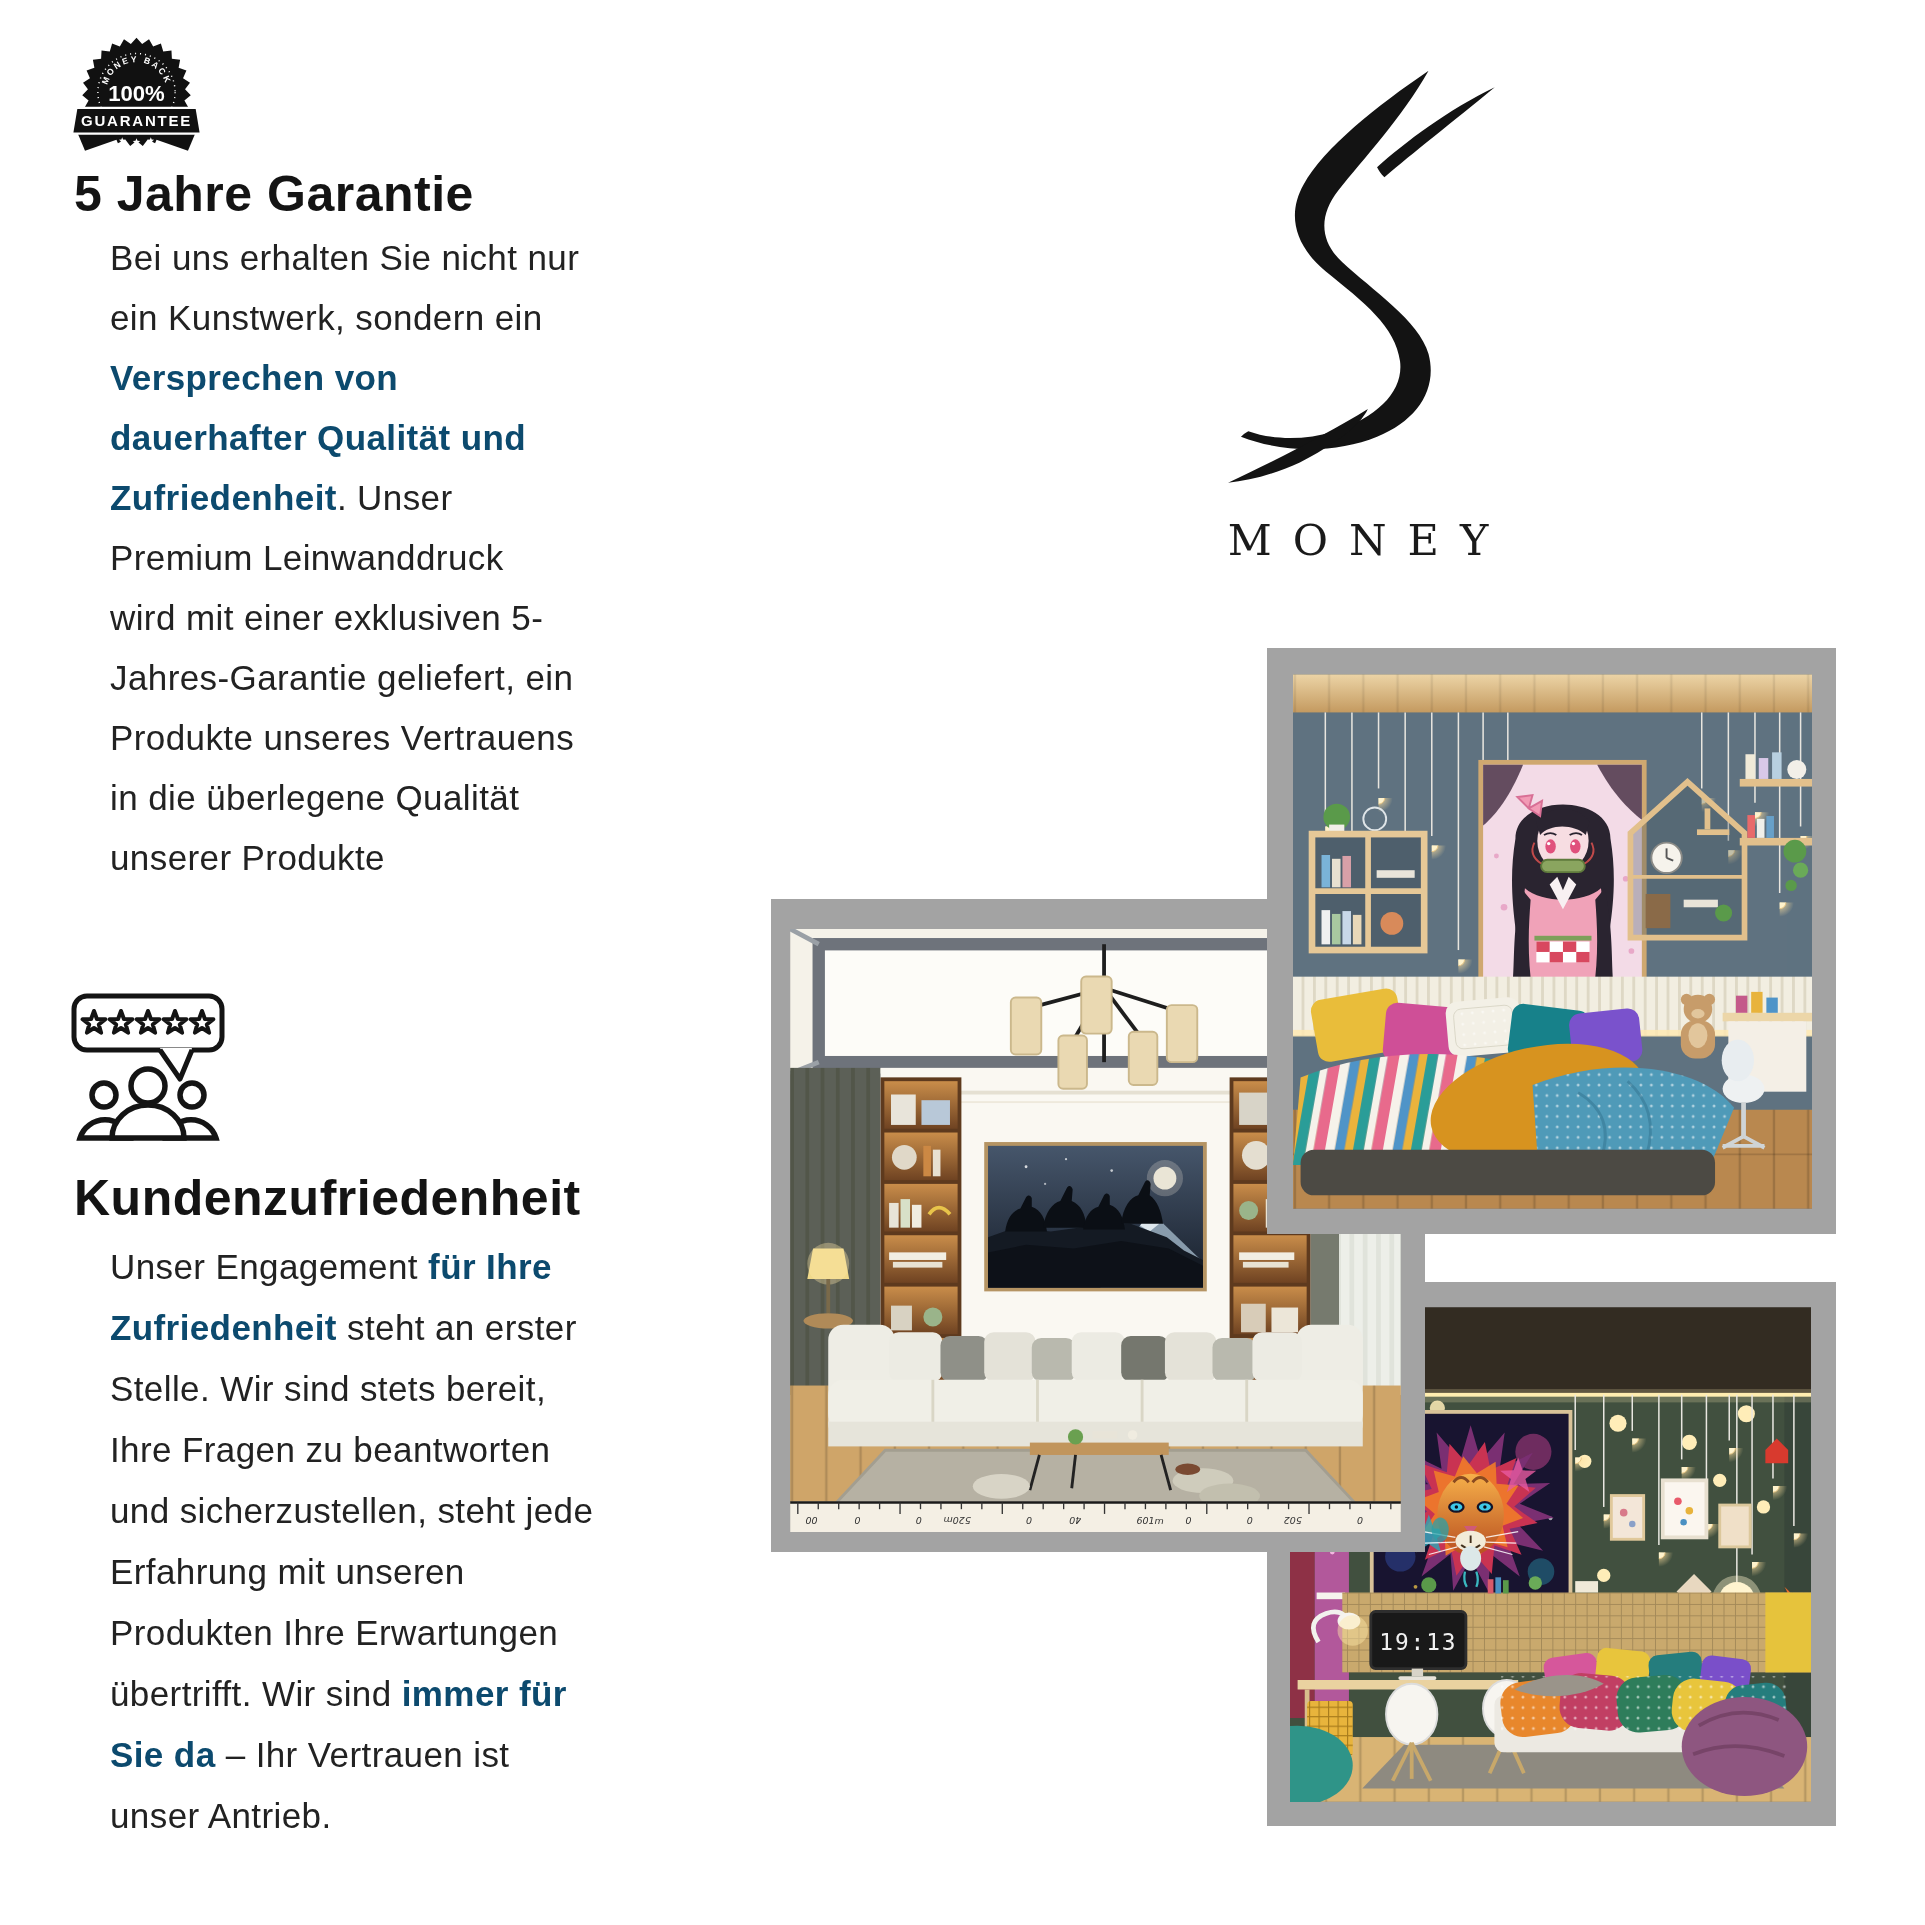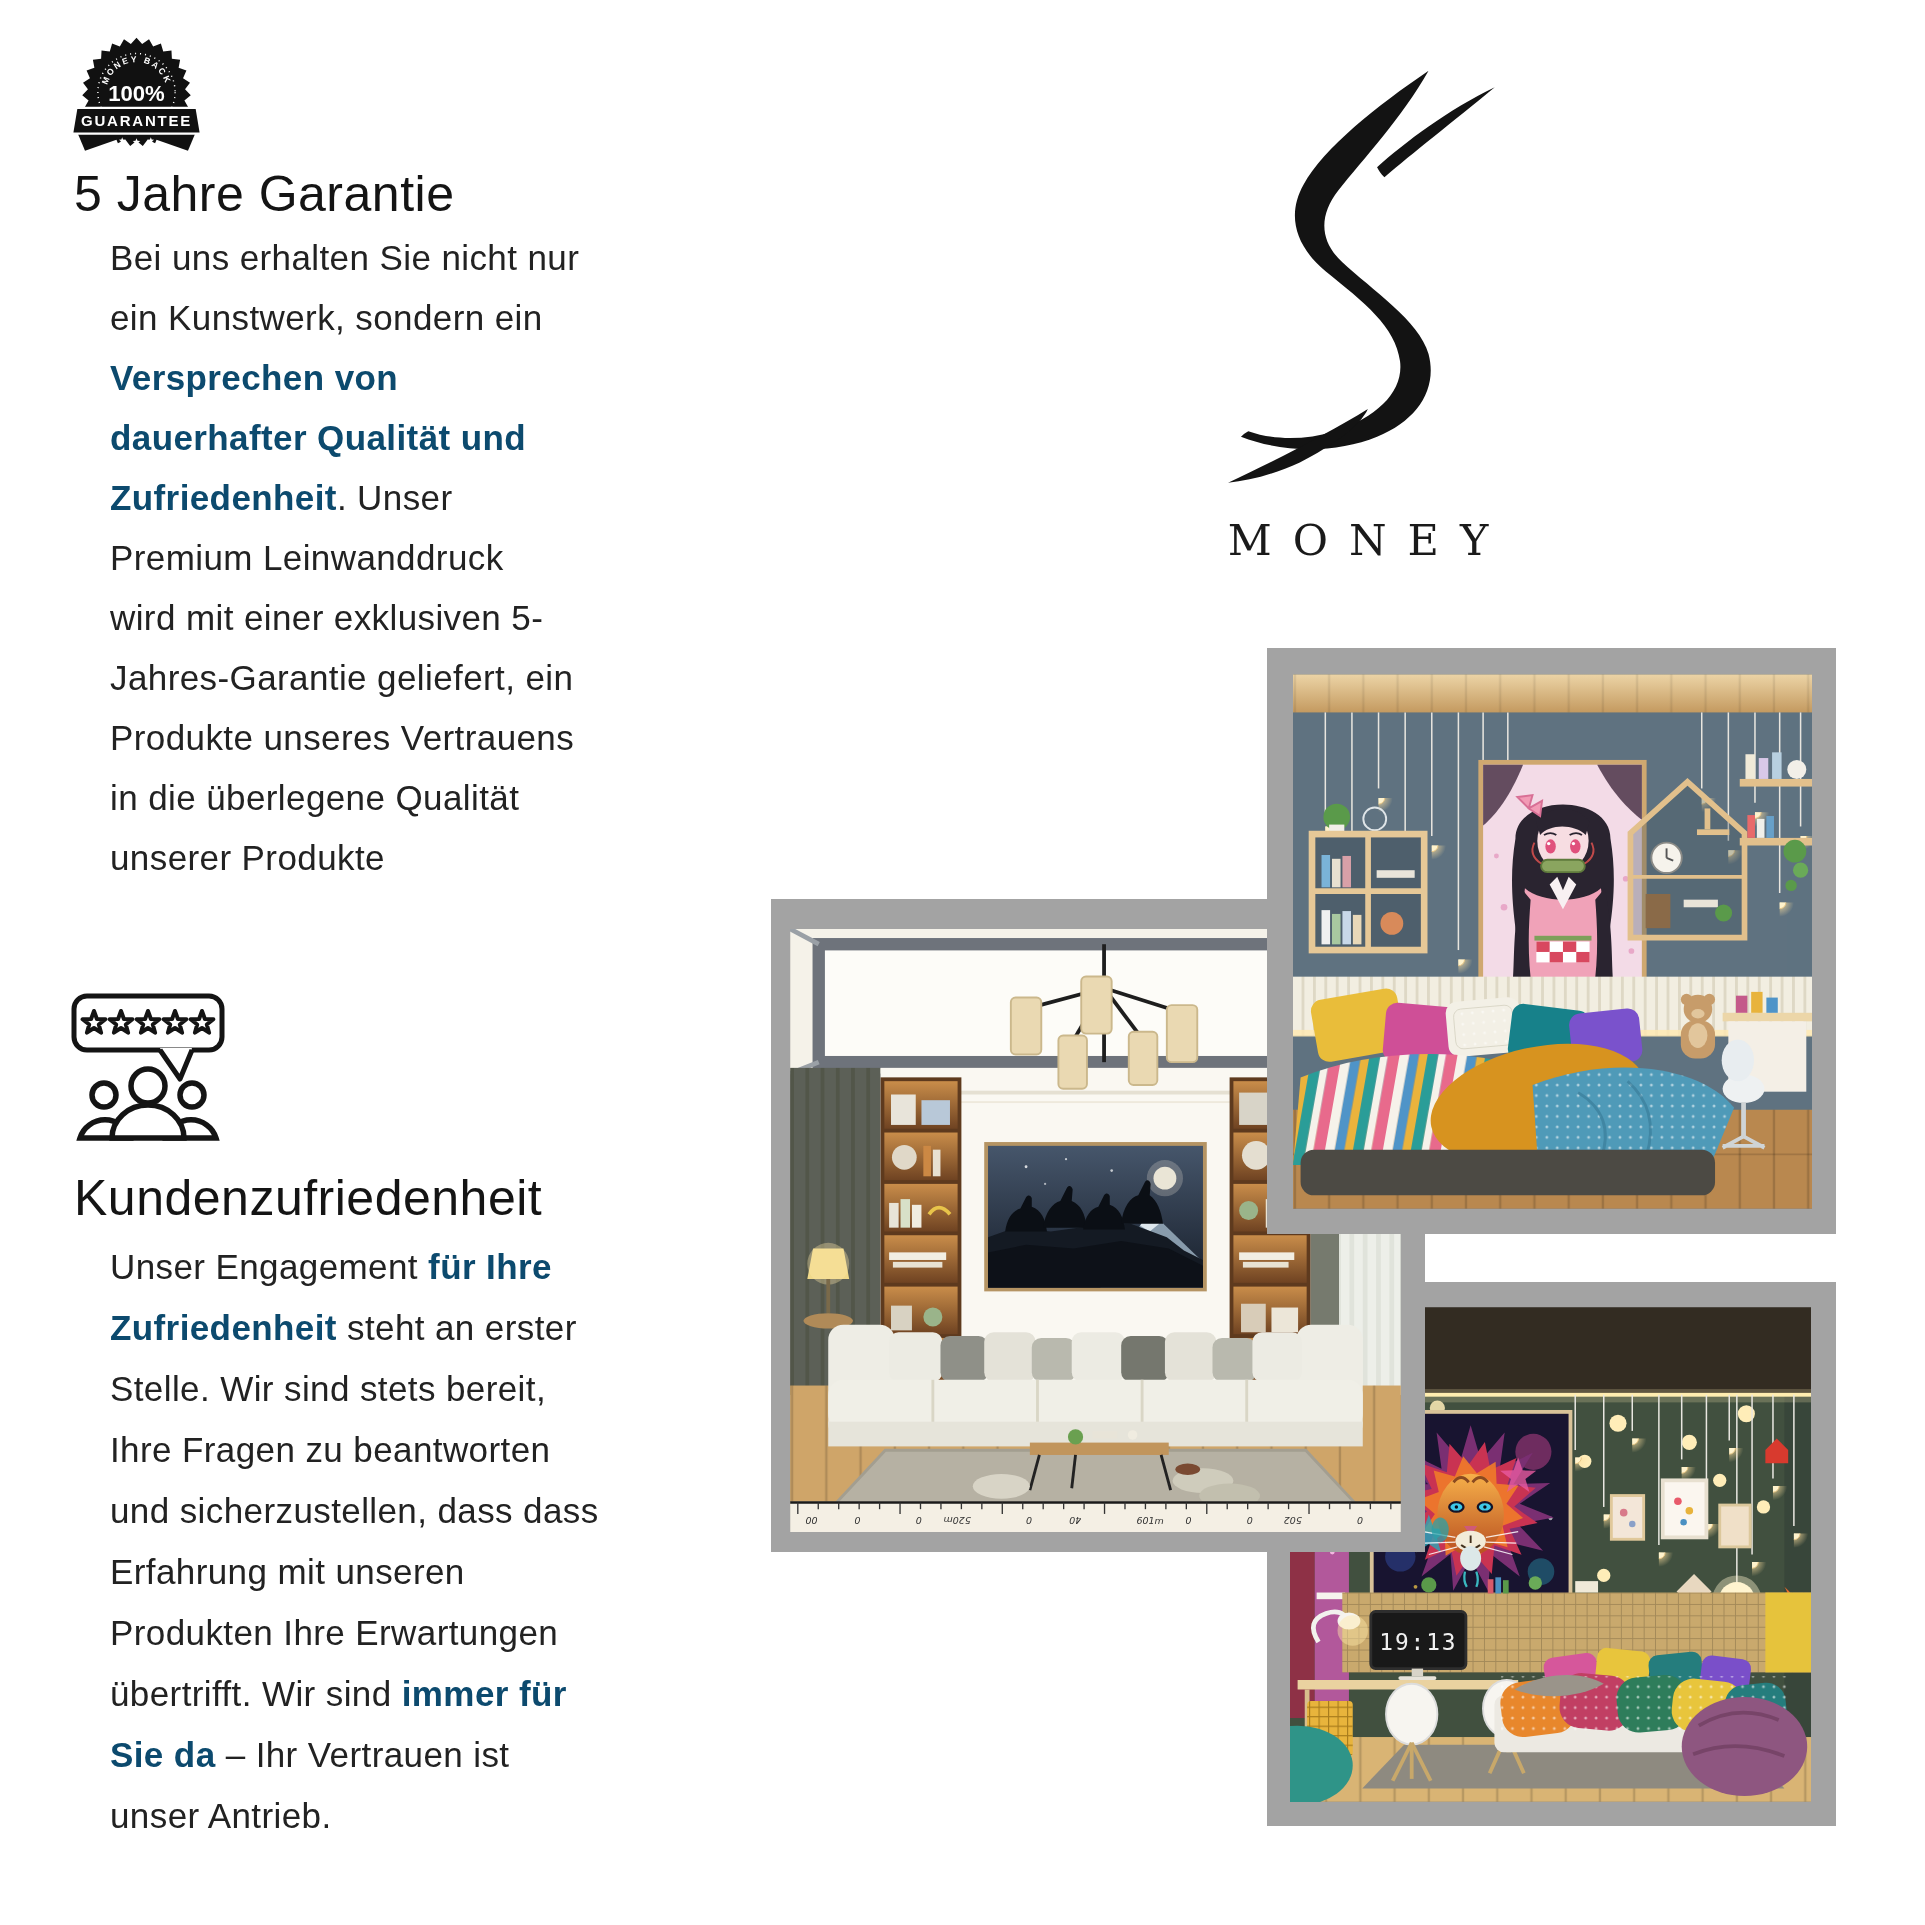--- a/index.html
+++ b/index.html
@@ -1,20 +1,20 @@
 <!DOCTYPE html>
 <html style="font-size:15px"><head>
 <meta charset="utf-8">
 <style>
   html,body{margin:0;padding:0;background:#ffffff;}
   .page{position:relative;width:1926px;height:1926px;background:#ffffff;overflow:hidden;
         font-family:"Liberation Sans", sans-serif;color:#1e1e1e;}
   .abs{position:absolute;}
   
-  .h1{position:absolute;font-size:50px;font-weight:400;letter-spacing:0.5px;color:#141414;
+  .h1{position:absolute;font-size:50px;font-weight:700;letter-spacing:0.5px;color:#141414;
       line-height:61px;white-space:nowrap;}
   .para{position:absolute;font-size:35px;line-height:60px;letter-spacing:0.4px;color:#222;margin-left:36px;}
   .para .pline{white-space:nowrap;}
   .para .b{font-weight:800;color:#0c4a6e;}
   
   .brand{position:absolute;left:1208px;top:67px;width:304px;height:533px;}
   .brand svg{display:block;margin:0 auto;}
   .wordmark{margin-top:25px;text-align:center;font-family:"DejaVu Serif", serif;
             font-size:43px;letter-spacing:21px;padding-left:17px;color:#1a1a1a;}
   
@@ -83,21 +83,21 @@
       <path d="M44,147 a36,33 0 0 1 72,0 Z"></path>
     </g>
   </svg>
 
   <div class="h1" style="left:74px;top:1168px;">Kundenzufriedenheit</div>
   <div class="para" style="left:74px;top:1236px;width:590px;line-height:61px;">
       <div class="pline"><span>Unser Engagement </span><span class="b">für Ihre</span></div>
       <div class="pline"><span class="b">Zufriedenheit</span><span> steht an erster</span></div>
       <div class="pline"><span>Stelle. Wir sind stets bereit,</span></div>
       <div class="pline"><span>Ihre Fragen zu beantworten</span></div>
-      <div class="pline"><span>und sicherzustellen, dass dass</span></div>
+      <div class="pline"><span>und sicherzustellen, steht jede</span></div>
       <div class="pline"><span>Erfahrung mit unseren</span></div>
       <div class="pline"><span>Produkten Ihre Erwartungen</span></div>
       <div class="pline"><span>übertrifft. Wir sind </span><span class="b">immer für</span></div>
       <div class="pline"><span class="b">Sie da</span><span> – Ihr Vertrauen ist</span></div>
       <div class="pline"><span>unser Antrieb.</span></div>
     </div>
 
   <div class="brand">
     <svg width="285" height="423" viewBox="0 0 300 460">
       <path fill="#131313" d="M224,4 C168,42 110,88 88,128 C70,160 78,194 112,222 C154,256 188,282 193,320

